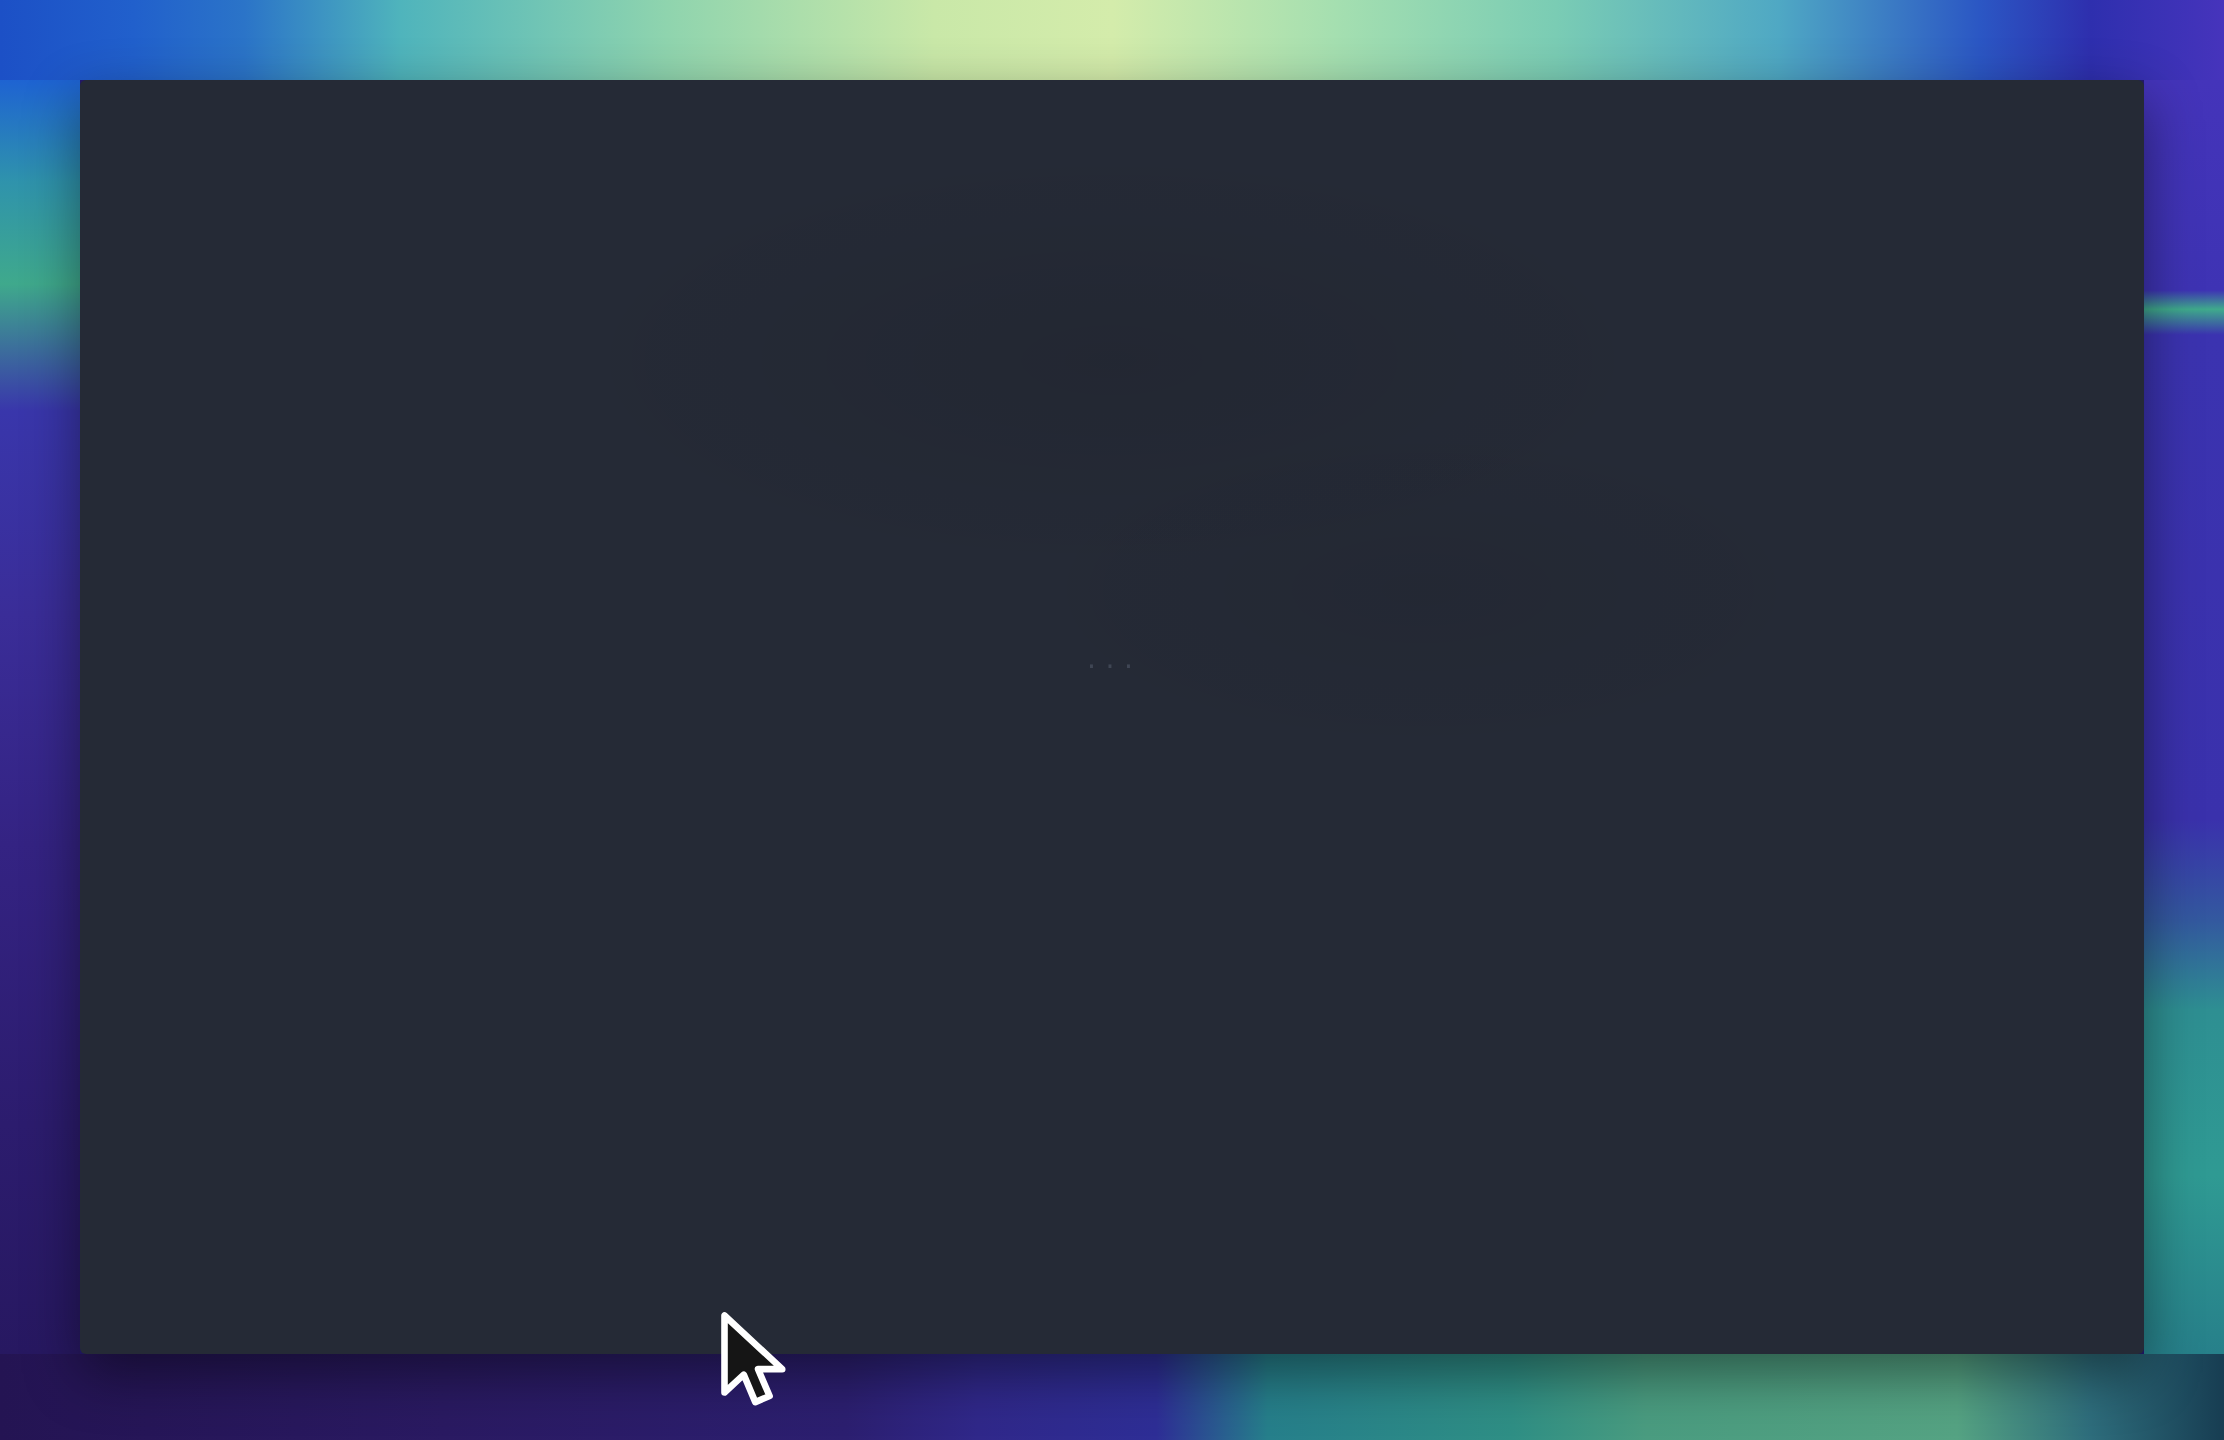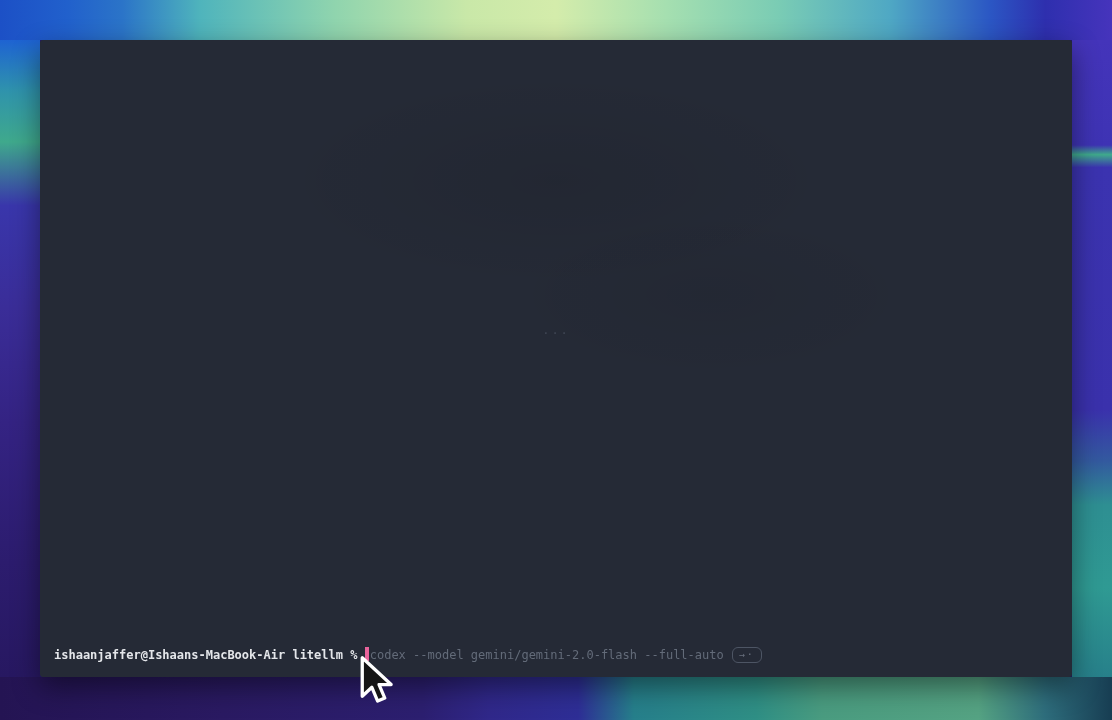--- a/index.html
+++ b/index.html
@@ -112,21 +112,20 @@
 
   <div class="wp wp-top"></div>
   <div class="wp wp-left"></div>
   <div class="wp wp-right"></div>
   <div class="wp wp-bottom"></div>
 
   <div class="terminal">
 
     <span class="loading-dots">...</span>
 
-    <div class="prompt-line"><span class="prompt-strong">ishaanjaffer@Ishaans-MacBook-Air</span> <span class="prompt-strong">litellm</span> <span class="prompt-strong">%</span> <span class="text-cursor"></span><span class="ghost">codex --model gemini/gemini-2.0-flash --full-auto</span><span class="hint-badge"><span>→·</span></span></div>
 
   </div>
 
   <svg class="mouse-pointer" viewBox="0 0 26 40" xmlns="http://www.w3.org/2000/svg">
     <path d="M3 2 L3 30 L10 23.5 L14.2 33.5 L19.4 31.3 L15.2 21.5 L24 21.5 Z" fill="#151515" stroke="#ffffff" stroke-width="2.4" stroke-linejoin="round"></path>
   </svg>
 
 </div>
 
 </body></html>

